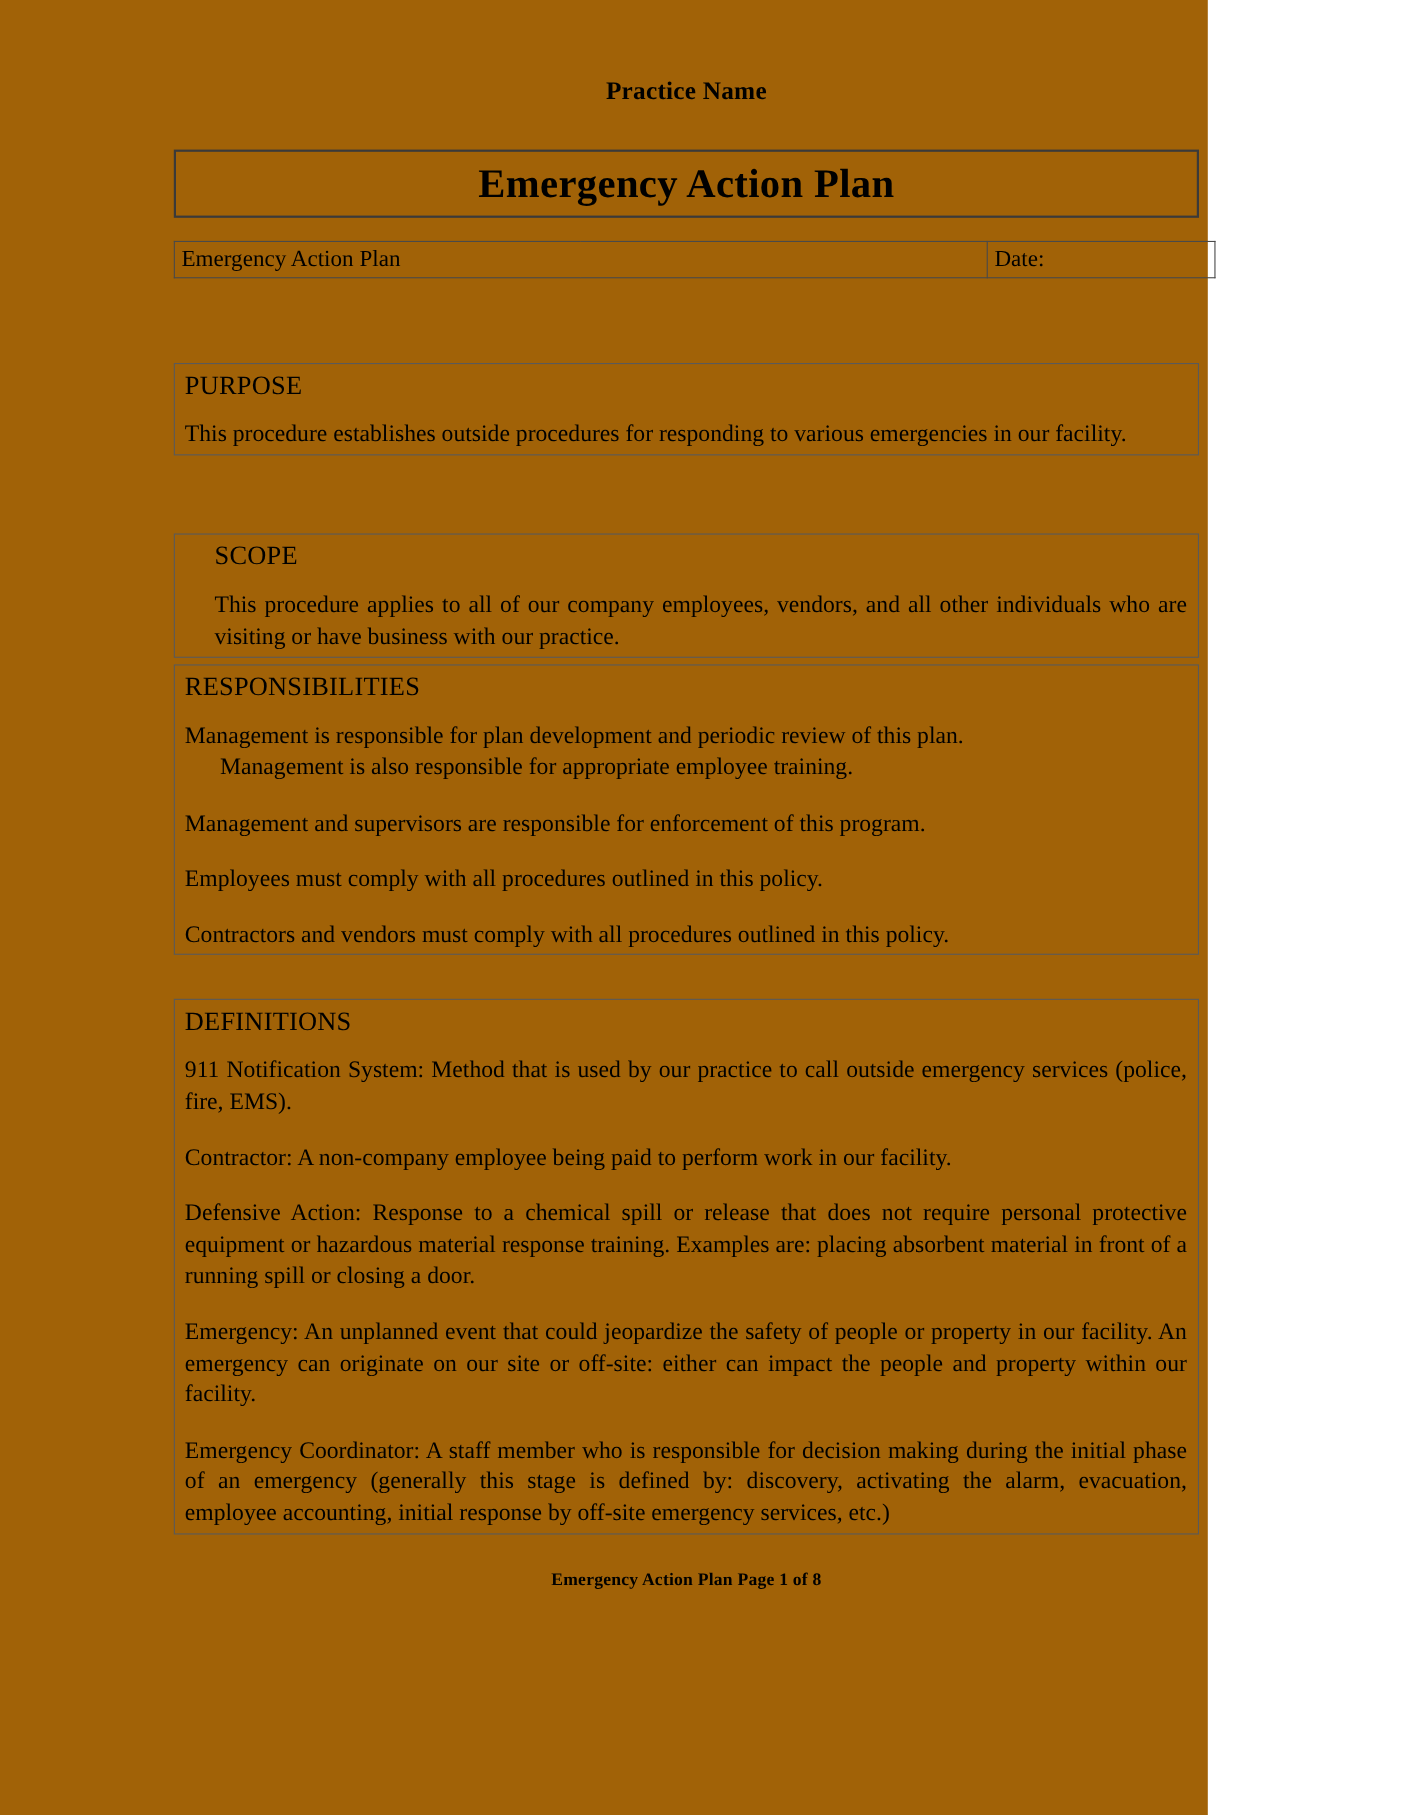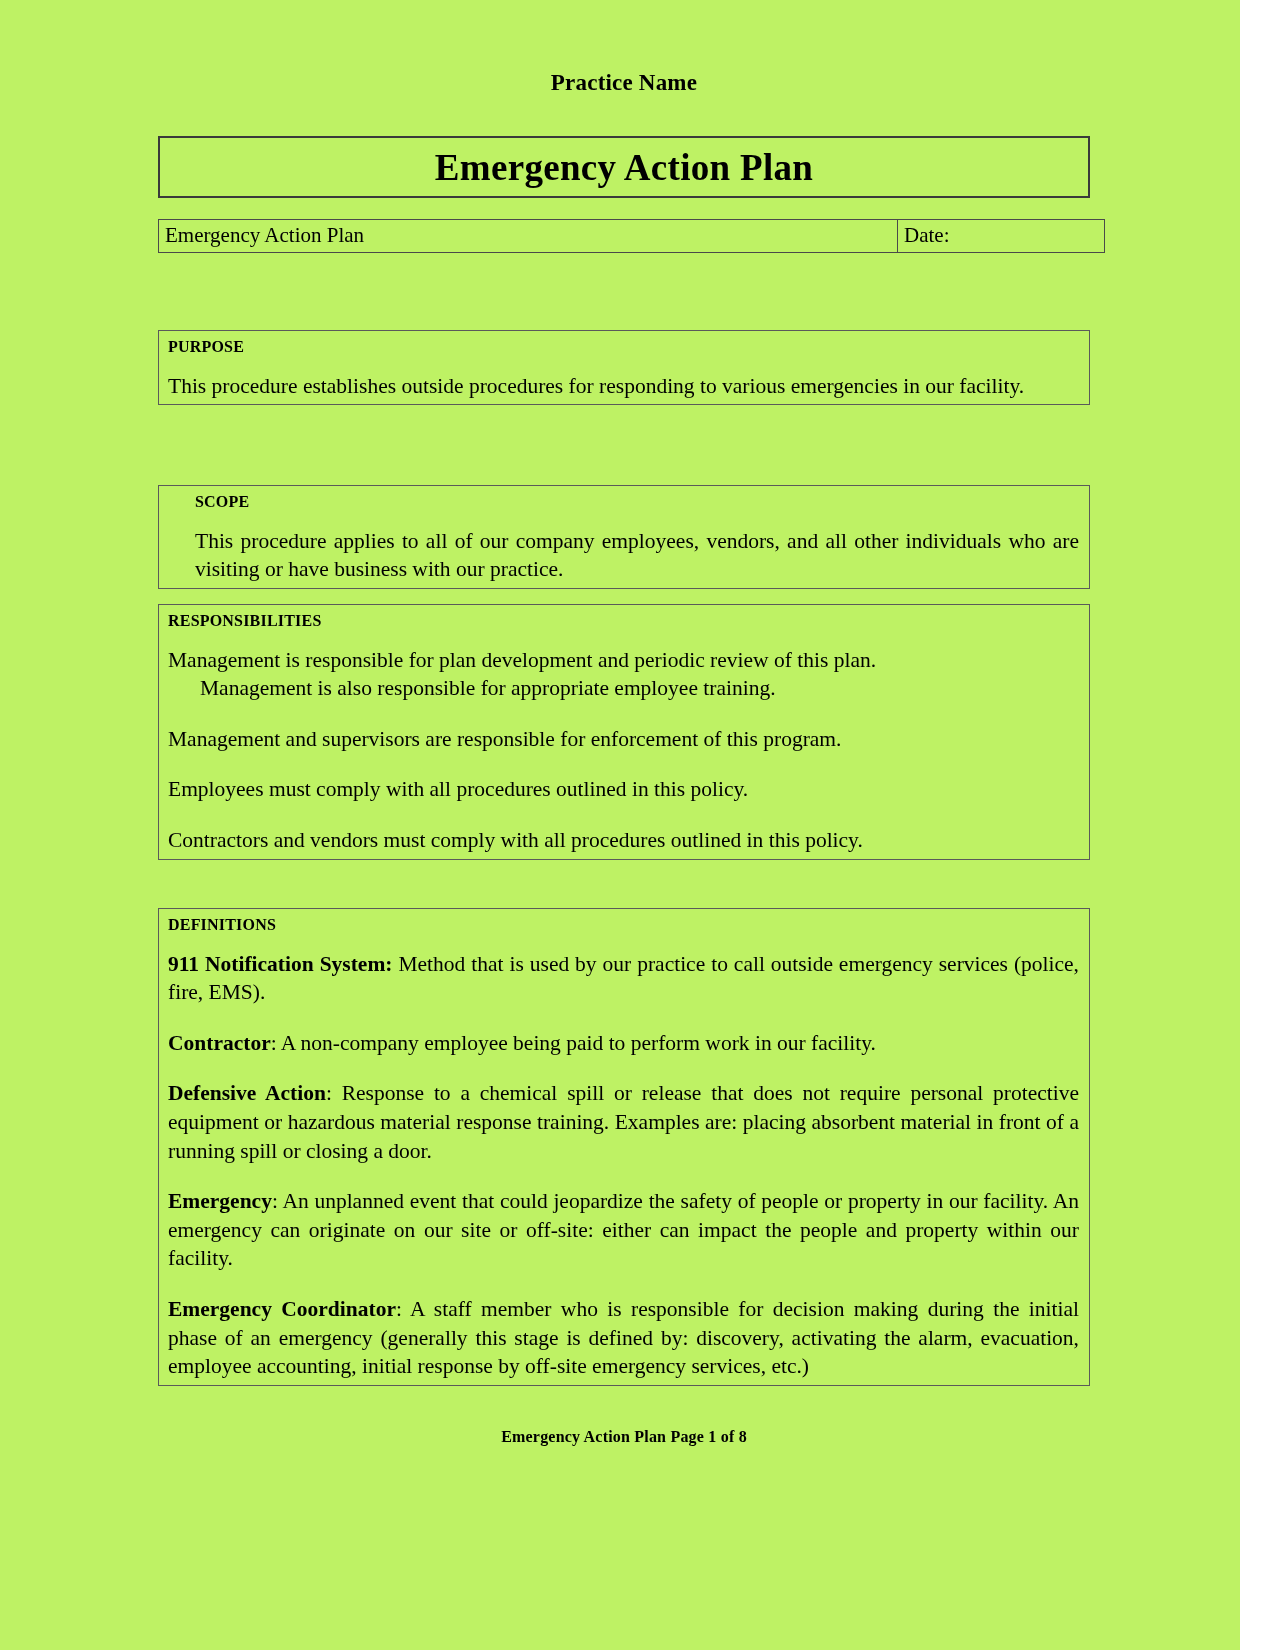--- a/index.html
+++ b/index.html
@@ -13,23 +13,23 @@
     height: 1650px;
     font-family: "Liberation Serif", "DejaVu Serif", serif;
     color: #000000;
     position: relative;
     overflow: hidden;
   }
 
   .page {
     position: absolute;
     left: 0; top: 0;
-    width: 1240px;
+    width: 1098px;
     height: 1650px;
-    background: #bef264;
+    background: #a16207;
   }
 
   
   .practice-name {
     position: absolute;
     left: 158px;
     top: 70px;
     width: 932px;
     text-align: center;
     font-size: 23px;
@@ -81,42 +81,42 @@
   
   .section {
     position: absolute;
     left: 158px;
     width: 932px;
     border: 1px solid #5a5a5a;
     box-sizing: border-box;
     padding: 7px 10px 4px 9px;
   }
   .section-head {
-    font-size: 16px;
-    font-weight: bold;
+    font-size: 24px;
+    font-weight: normal;
     letter-spacing: 0.2px;
     margin: 0 0 16px 0;
     line-height: 1.1;
   }
   .section p {
     margin: 0;
     font-size: 21.5px;
     line-height: 1.33;
     text-align: justify;
     text-justify: inter-word;
   }
   .section p + p {
     margin-top: 22px;
   }
   .section p.tight + p.tight {
     margin-top: 0;
     margin-left: 32px;
   }
   .section p b {
-    font-weight: bold;
+    font-weight: normal;
   }
 
   
   #sec-purpose        { top: 330px;  }
   #sec-scope          { top: 485px; padding-left: 36px;  }
   #sec-responsibilities { top: 604px; }
   #sec-definitions    { top: 908px;  }
 
   
   .footer {

